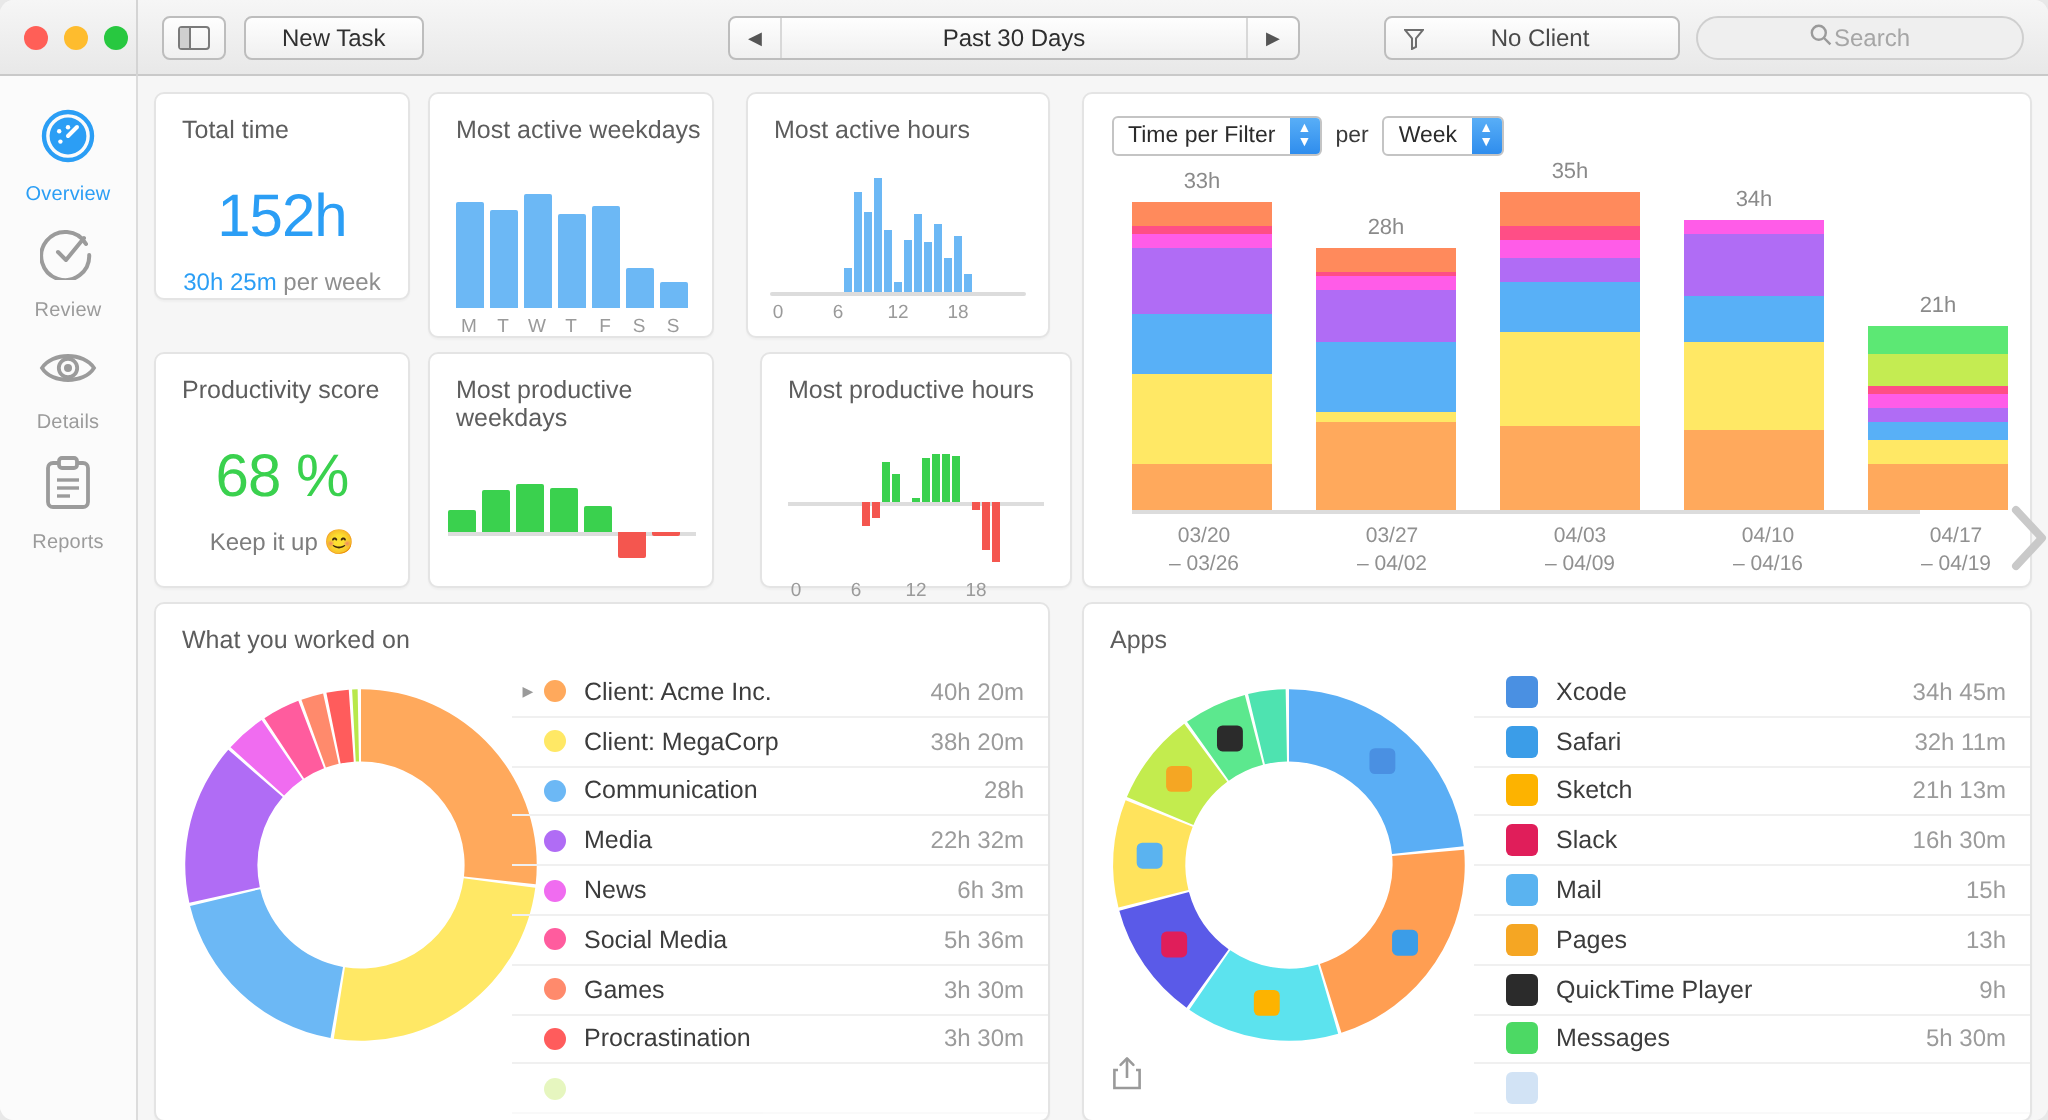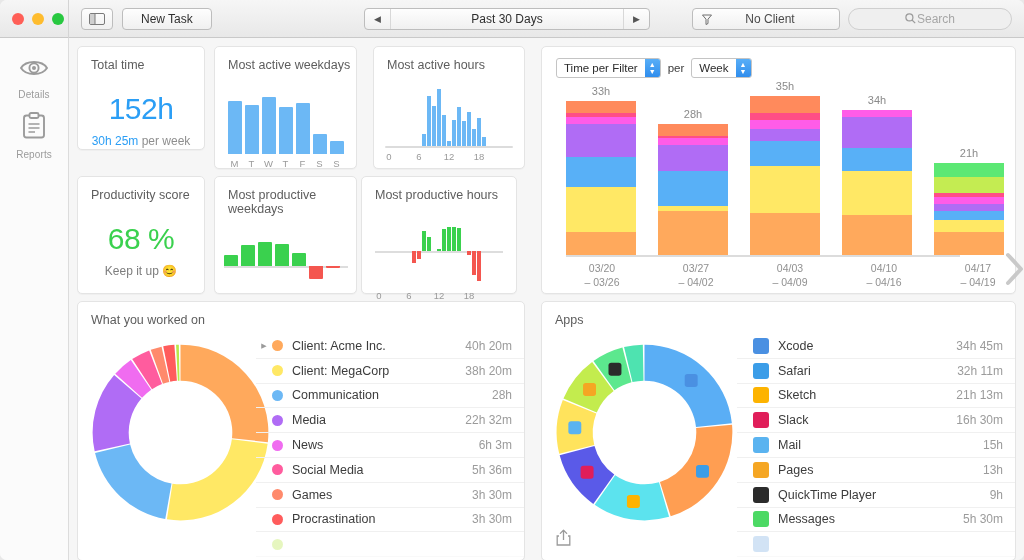--- a/index.html
+++ b/index.html
@@ -91,21 +91,21 @@
   .card-title {
     font-size: 12.5px; color: #5d5d5d; padding: 11px 0 0 13px;
   }
 
   
   .c-total   { left: 8px;   top: 8px;  width: 128px; height: 104px; }
   .c-aweek   { left: 145px; top: 8px;  width: 143px; height: 123px; }
   .c-ahours  { left: 304px; top: 8px;  width: 152px; height: 123px; }
   .c-prod    { left: 8px;   top: 138px; width: 128px; height: 118px; }
   .c-pweek   { left: 145px; top: 138px; width: 143px; height: 118px; }
-  .c-phours  { left: 292px; top: 138px; width: 156px; height: 118px; }
+  .c-phours  { left: 311px; top: 138px; width: 156px; height: 118px; }
   .c-main    { left: 472px; top: 8px;  width: 475px; height: 248px; }
   .c-worked  { left: 8px;   top: 263px; width: 448px; height: 260px; }
   .c-apps    { left: 472px; top: 263px; width: 475px; height: 260px; }
 
   .big-num {
     text-align: center; font-size: 30px; color: #2b9ef5; font-weight: 300;
     margin-top: 20px; letter-spacing: -.5px;
   }
   .big-num.green { color: #3ad14e; }
   .sub-num { text-align: center; font-size: 12px; color: #8e8e8e; margin-top: 8px; }
@@ -235,20 +235,42 @@
           <line x1="7" y1="7" x2="10.2" y2="10.2" stroke="#9a9a9a" stroke-width="1.2"></line>
         </svg>
       </span>
       <span class="ph">Search</span>
     </div>
   </div>
 
   <div class="body-row">
 
     <div class="sidebar">
+      <div class="nav-item active">
+        <span>
+          <svg width="28" height="28" viewBox="0 0 28 28">
+            <circle cx="14" cy="14" r="12" fill="none" stroke="#2b9ef5" stroke-width="2.2"></circle>
+            <circle cx="14" cy="14" r="9.2" fill="#2b9ef5"></circle>
+            <line x1="14" y1="14" x2="18.5" y2="9.5" stroke="#fff" stroke-width="2" stroke-linecap="round"></line>
+            <circle cx="9.6" cy="11.6" r="1.1" fill="#fff"></circle>
+            <circle cx="14" cy="9.6" r="1.1" fill="#fff"></circle>
+            <circle cx="10.2" cy="16.8" r="1.1" fill="#fff"></circle>
+          </svg>
+        </span>
+        <span class="nav-label">Overview</span>
+      </div>
+      <div class="nav-item">
+        <span>
+          <svg width="28" height="28" viewBox="0 0 28 28">
+            <path d="M23 10 A12 12 0 1 0 24.6 15.5" fill="none" stroke="#9b9b9b" stroke-width="2" stroke-linecap="round"></path>
+            <polyline points="9,14 13,18 22,7" fill="none" stroke="#9b9b9b" stroke-width="2" stroke-linecap="round" stroke-linejoin="round"></polyline>
+          </svg>
+        </span>
+        <span class="nav-label">Review</span>
+      </div>
       <div class="nav-item">
         <span>
           <svg width="30" height="24" viewBox="0 0 30 24">
             <path d="M2 12 C7 4, 23 4, 28 12 C23 20, 7 20, 2 12 Z" fill="none" stroke="#9b9b9b" stroke-width="1.9"></path>
             <circle cx="15" cy="12" r="4.6" fill="none" stroke="#9b9b9b" stroke-width="1.9"></circle>
             <circle cx="15" cy="12" r="2" fill="#9b9b9b"></circle>
           </svg>
         </span>
         <span class="nav-label">Details</span>
       </div>

